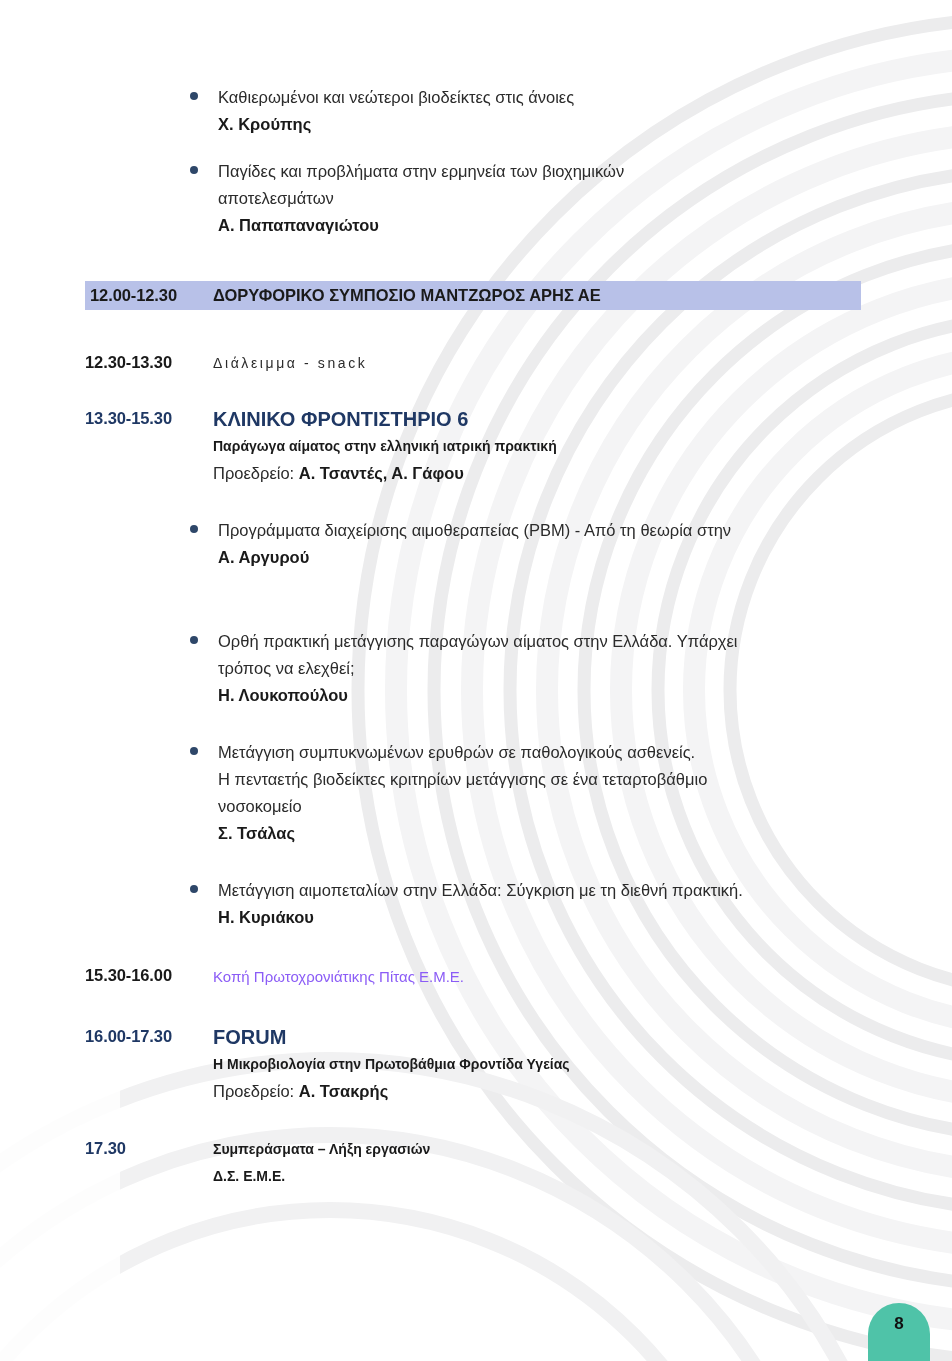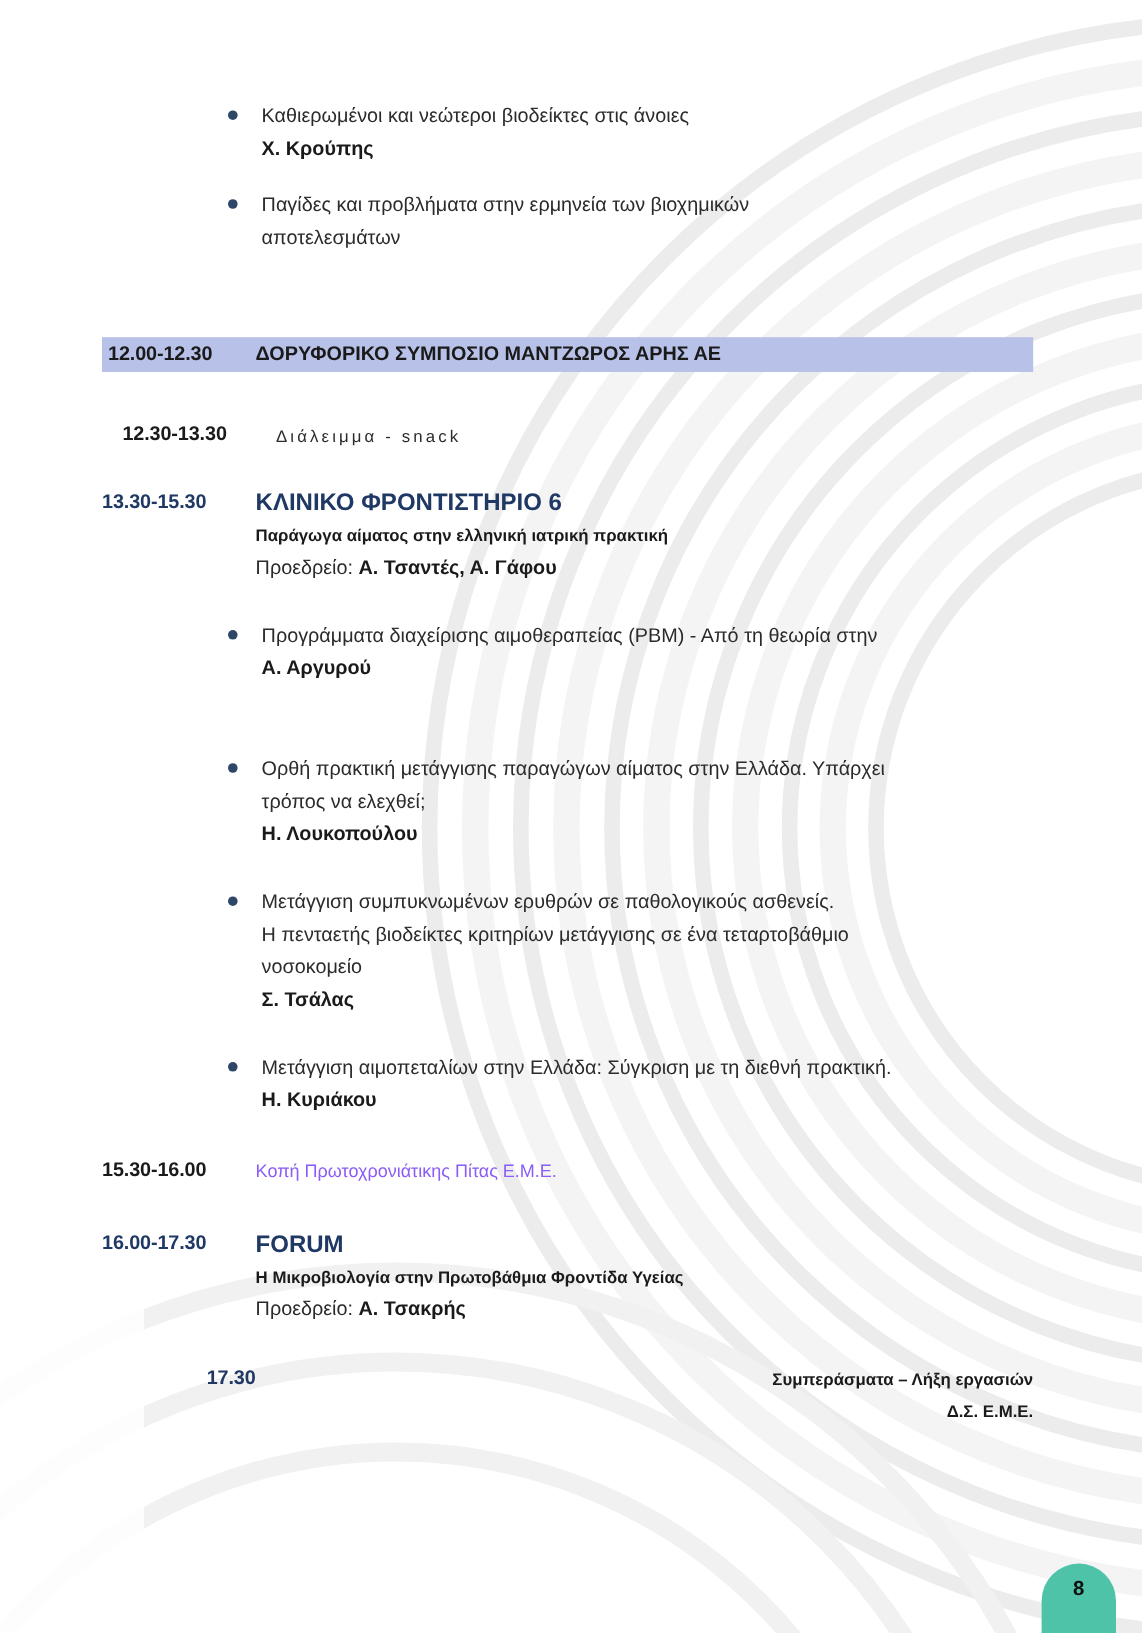--- a/index.html
+++ b/index.html
@@ -219,29 +219,30 @@
     </span>
   </div>
 
   <div class="bullet-item" style="top:158px;">
     <span class="bullet-dot">
         <i></i>
       </span>
     <span class="bullet-text">
       <span class="line">Παγίδες και προβλήματα στην ερμηνεία των βιοχημικών</span>
       <span class="line">αποτελεσμάτων</span>
+      <span class="speaker">Α. Παπαπαναγιώτου</span>
     </span>
   </div>
 
   <div class="banner" style="top:281px;">
     <span class="time">12.00-12.30</span>
     <span class="banner-title">ΔΟΡΥΦΟΡΙΚΟ ΣΥΜΠΟΣΙΟ ΜΑΝΤΖΩΡΟΣ ΑΡΗΣ ΑΕ</span>
   </div>
 
-  <div class="row" style="top:350px; left:102px; width:776px;">
+  <div class="row" style="top:350px; left:85px; width:776px;">
     <span class="time dark">12.30-13.30</span>
     <span class="body-col spaced">Διάλειμμα - snack</span>
   </div>
 
   <div class="row" style="top:406px; left:85px; width:776px;">
     <span class="time blue">13.30-15.30</span>
     <span class="body-col">
       <div class="sess-title">ΚΛΙΝΙΚΟ ΦΡΟΝΤΙΣΤΗΡΙΟ 6</div>
       <div class="sess-sub">Παράγωγα αίματος στην ελληνική ιατρική πρακτική</div>
       <div class="chair"><span>Προεδρείο: </span><b>Α. Τσαντές, Α. Γάφου</b></div>
@@ -298,21 +299,21 @@
 
   <div class="row" style="top:1024px; left:85px; width:776px;">
     <span class="time blue">16.00-17.30</span>
     <span class="body-col">
       <div class="sess-title">FORUM</div>
       <div class="sess-sub">Η Μικροβιολογία στην Πρωτοβάθμια Φροντίδα Υγείας</div>
       <div class="chair"><span>Προεδρείο: </span><b>Α. Τσακρής</b></div>
     </span>
   </div>
 
-  <div class="row" style="top:1136px; left:85px; width:776px;text-align:right;">
+  <div class="row" style="top:1136px; left:85px; width:776px;">
     <span class="time blue">17.30</span>
     <span class="body-col">
       <div class="sess-sub">Συμπεράσματα – Λήξη εργασιών</div>
       <div class="sess-sub">Δ.Σ.  Ε.Μ.Ε.</div>
     </span>
   </div>
 
 </div>
 
 <div id="page-badge">

